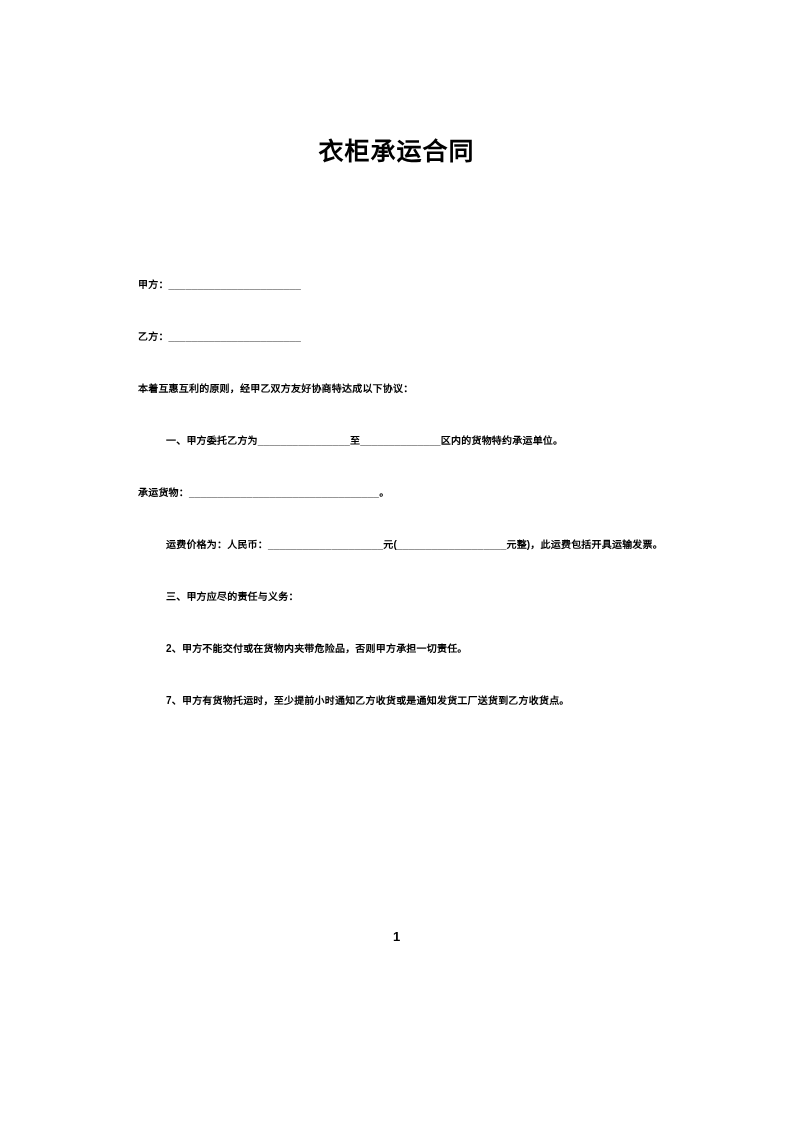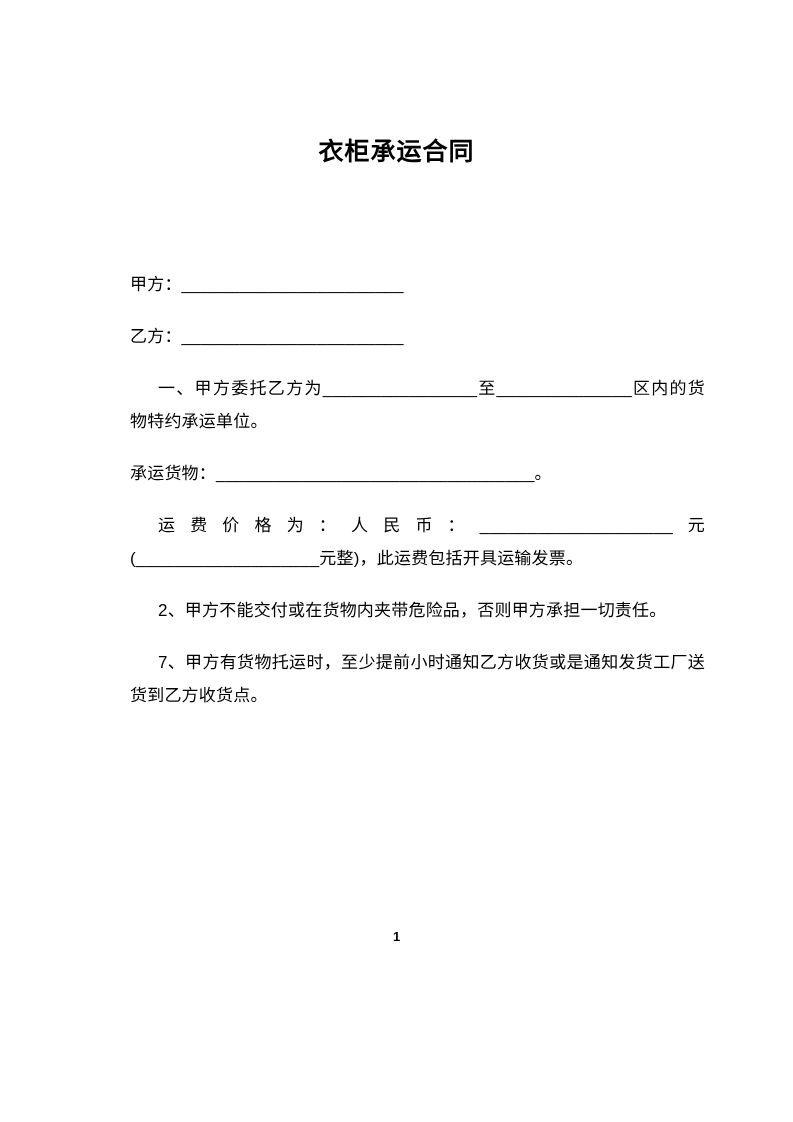--- a/index.html
+++ b/index.html
@@ -28,25 +28,25 @@
     letter-spacing: 1px;
     margin: 0;
     padding-top: 134px;
     line-height: 34px;
   }
   .body-area {
     padding: 0 88px 0 130px;
     margin-top: 100px;
   }
   p.para {
-    font-size: 17px;
+    font-size: 10px;
     line-height: 33px;
-    margin: 0 0 19px 0;
+    margin: 0 0 19px 8px;
     text-align: justify;
-    font-weight: 400;
+    font-weight: 700;
     letter-spacing: 0.2px;
   }
   p.indent {
     text-indent: 28px;
   }
   .page-number {
     position: absolute;
     bottom: 44px;
     left: 0;
     width: 793px;
@@ -58,22 +58,24 @@
 </head>
 <body>
 
 <div class="page">
 
   <h1 class="doc-title">衣柜承运合同</h1>
 
   <div class="body-area">
     <p class="para">甲方：_______________________</p>
     <p class="para">乙方：_______________________</p>
+    <p class="para">本着互惠互利的原则，经甲乙双方友好协商特达成以下协议：</p>
     <p class="para indent">一、甲方委托乙方为________________至______________区内的货物特约承运单位。</p>
     <p class="para">承运货物：_________________________________。</p>
     <p class="para indent">运费价格为：人民币：____________________元(___________________元整)，此运费包括开具运输发票。</p>
+    <p class="para indent">三、甲方应尽的责任与义务：</p>
     <p class="para indent">2、甲方不能交付或在货物内夹带危险品，否则甲方承担一切责任。</p>
     <p class="para indent">7、甲方有货物托运时，至少提前小时通知乙方收货或是通知发货工厂送货到乙方收货点。</p>
   </div>
 
   <div class="page-number">1</div>
 
 </div>
 
 </body></html>

